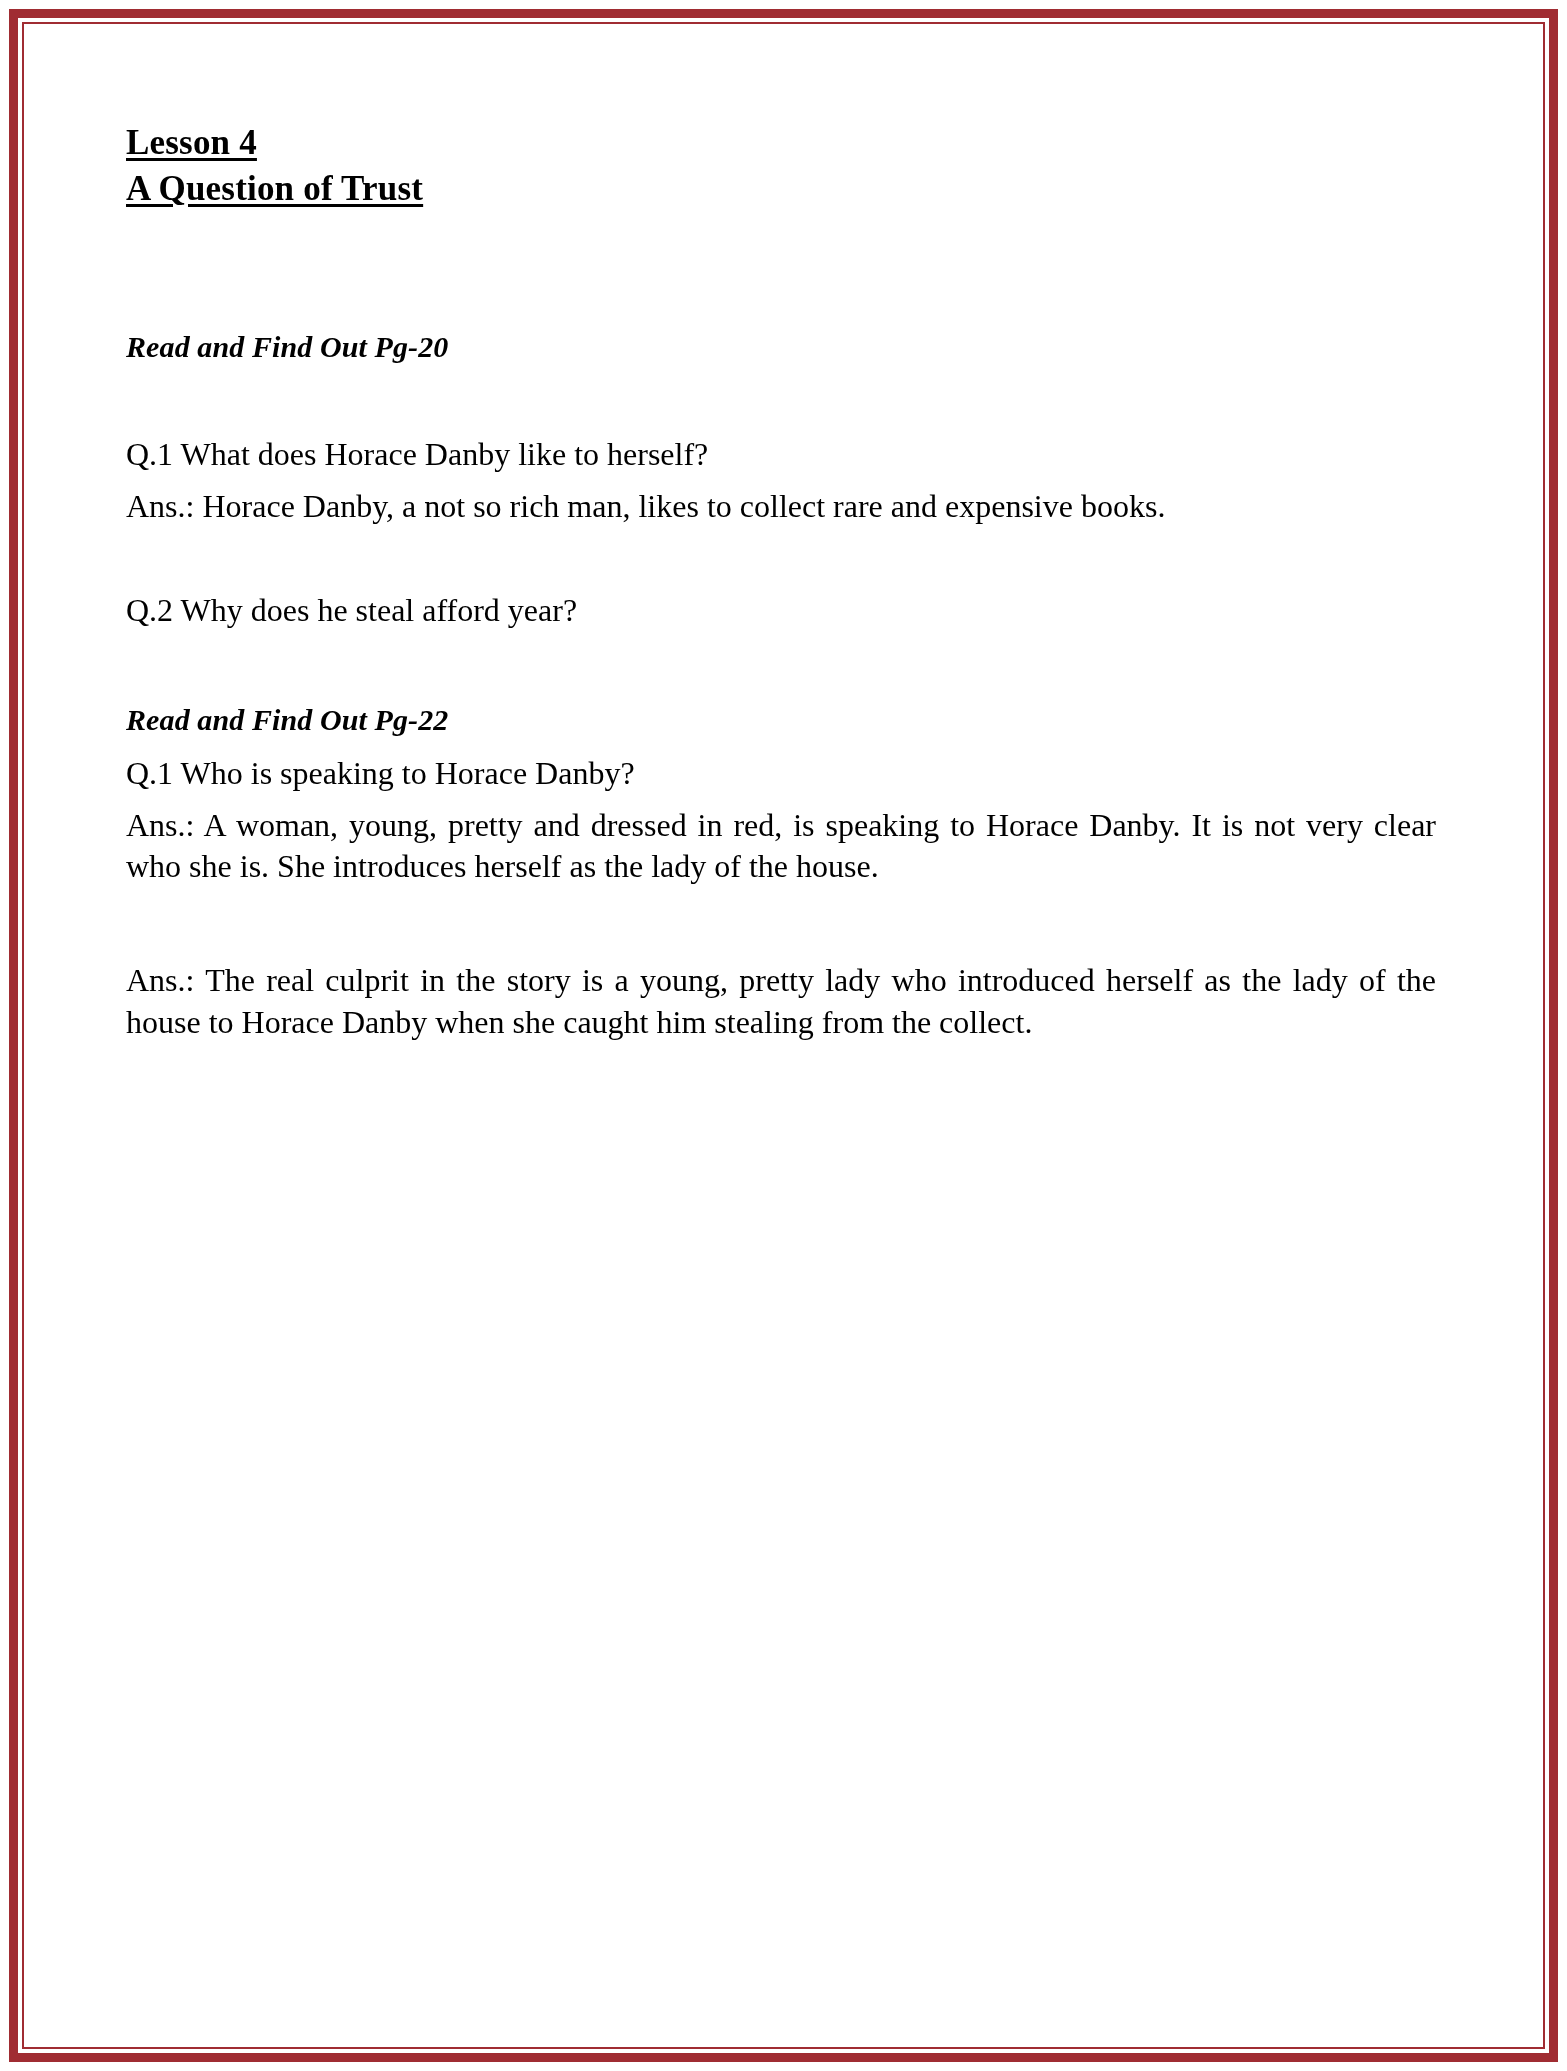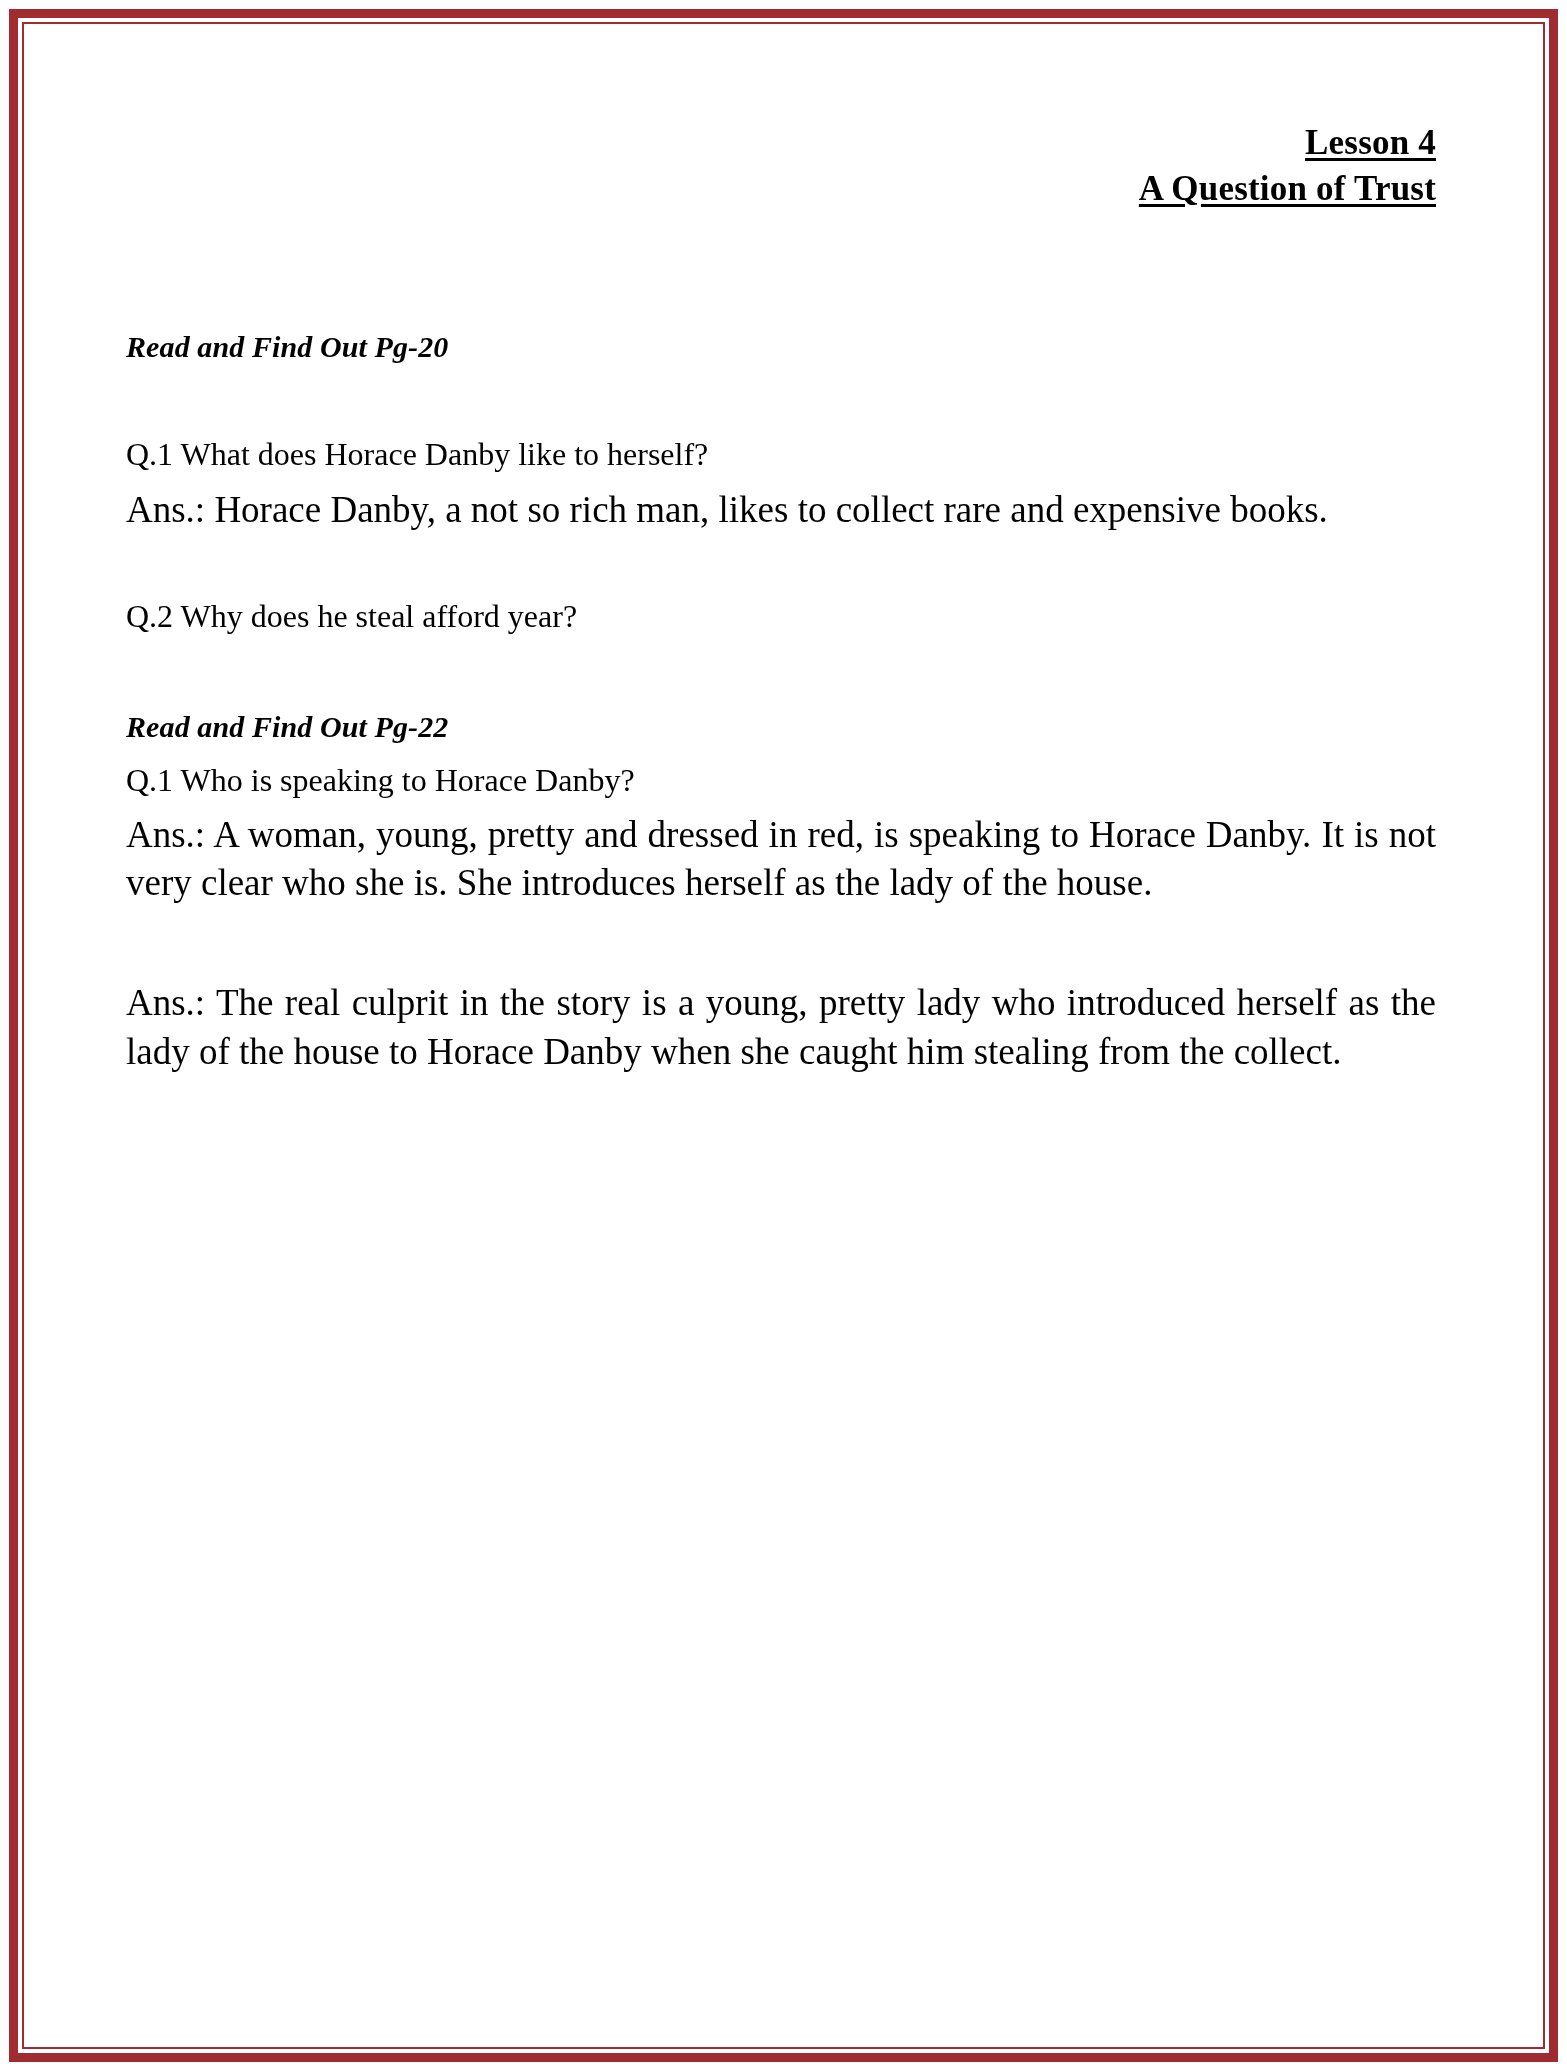--- a/index.html
+++ b/index.html
@@ -40,21 +40,21 @@
     box-sizing: border-box;
   }
   .content {
     position: absolute;
     left: 126px;
     top: 120px;
     width: 1310px;
     box-sizing: border-box;
   }
   .doc-title {
-    text-align: right;
+    text-align: left;
     font-weight: bold;
     font-size: 35px;
     line-height: 1.32;
     letter-spacing: 0.2px;
   }
   .doc-title .line {
     display: inline-block;
     text-decoration: underline;
     text-underline-offset: 4px;
   }
@@ -65,21 +65,21 @@
     font-weight: bold;
     font-size: 30px;
     letter-spacing: 0.1px;
     font-style: italic;
   }
   .q-line {
     font-size: 32px;
     line-height: 1.30;
   }
   .ans-line {
-    font-size: 37px;
+    font-size: 32px;
     line-height: 1.30;
     text-align: justify;
   }
   .sp-1 { height: 118px; }
   .sp-2 { height: 70px; }
   .sp-qa { height: 10px; }
   .sp-block { height: 62px; }
   .sp-head2 { height: 16px; }
 </style>
 </head>

